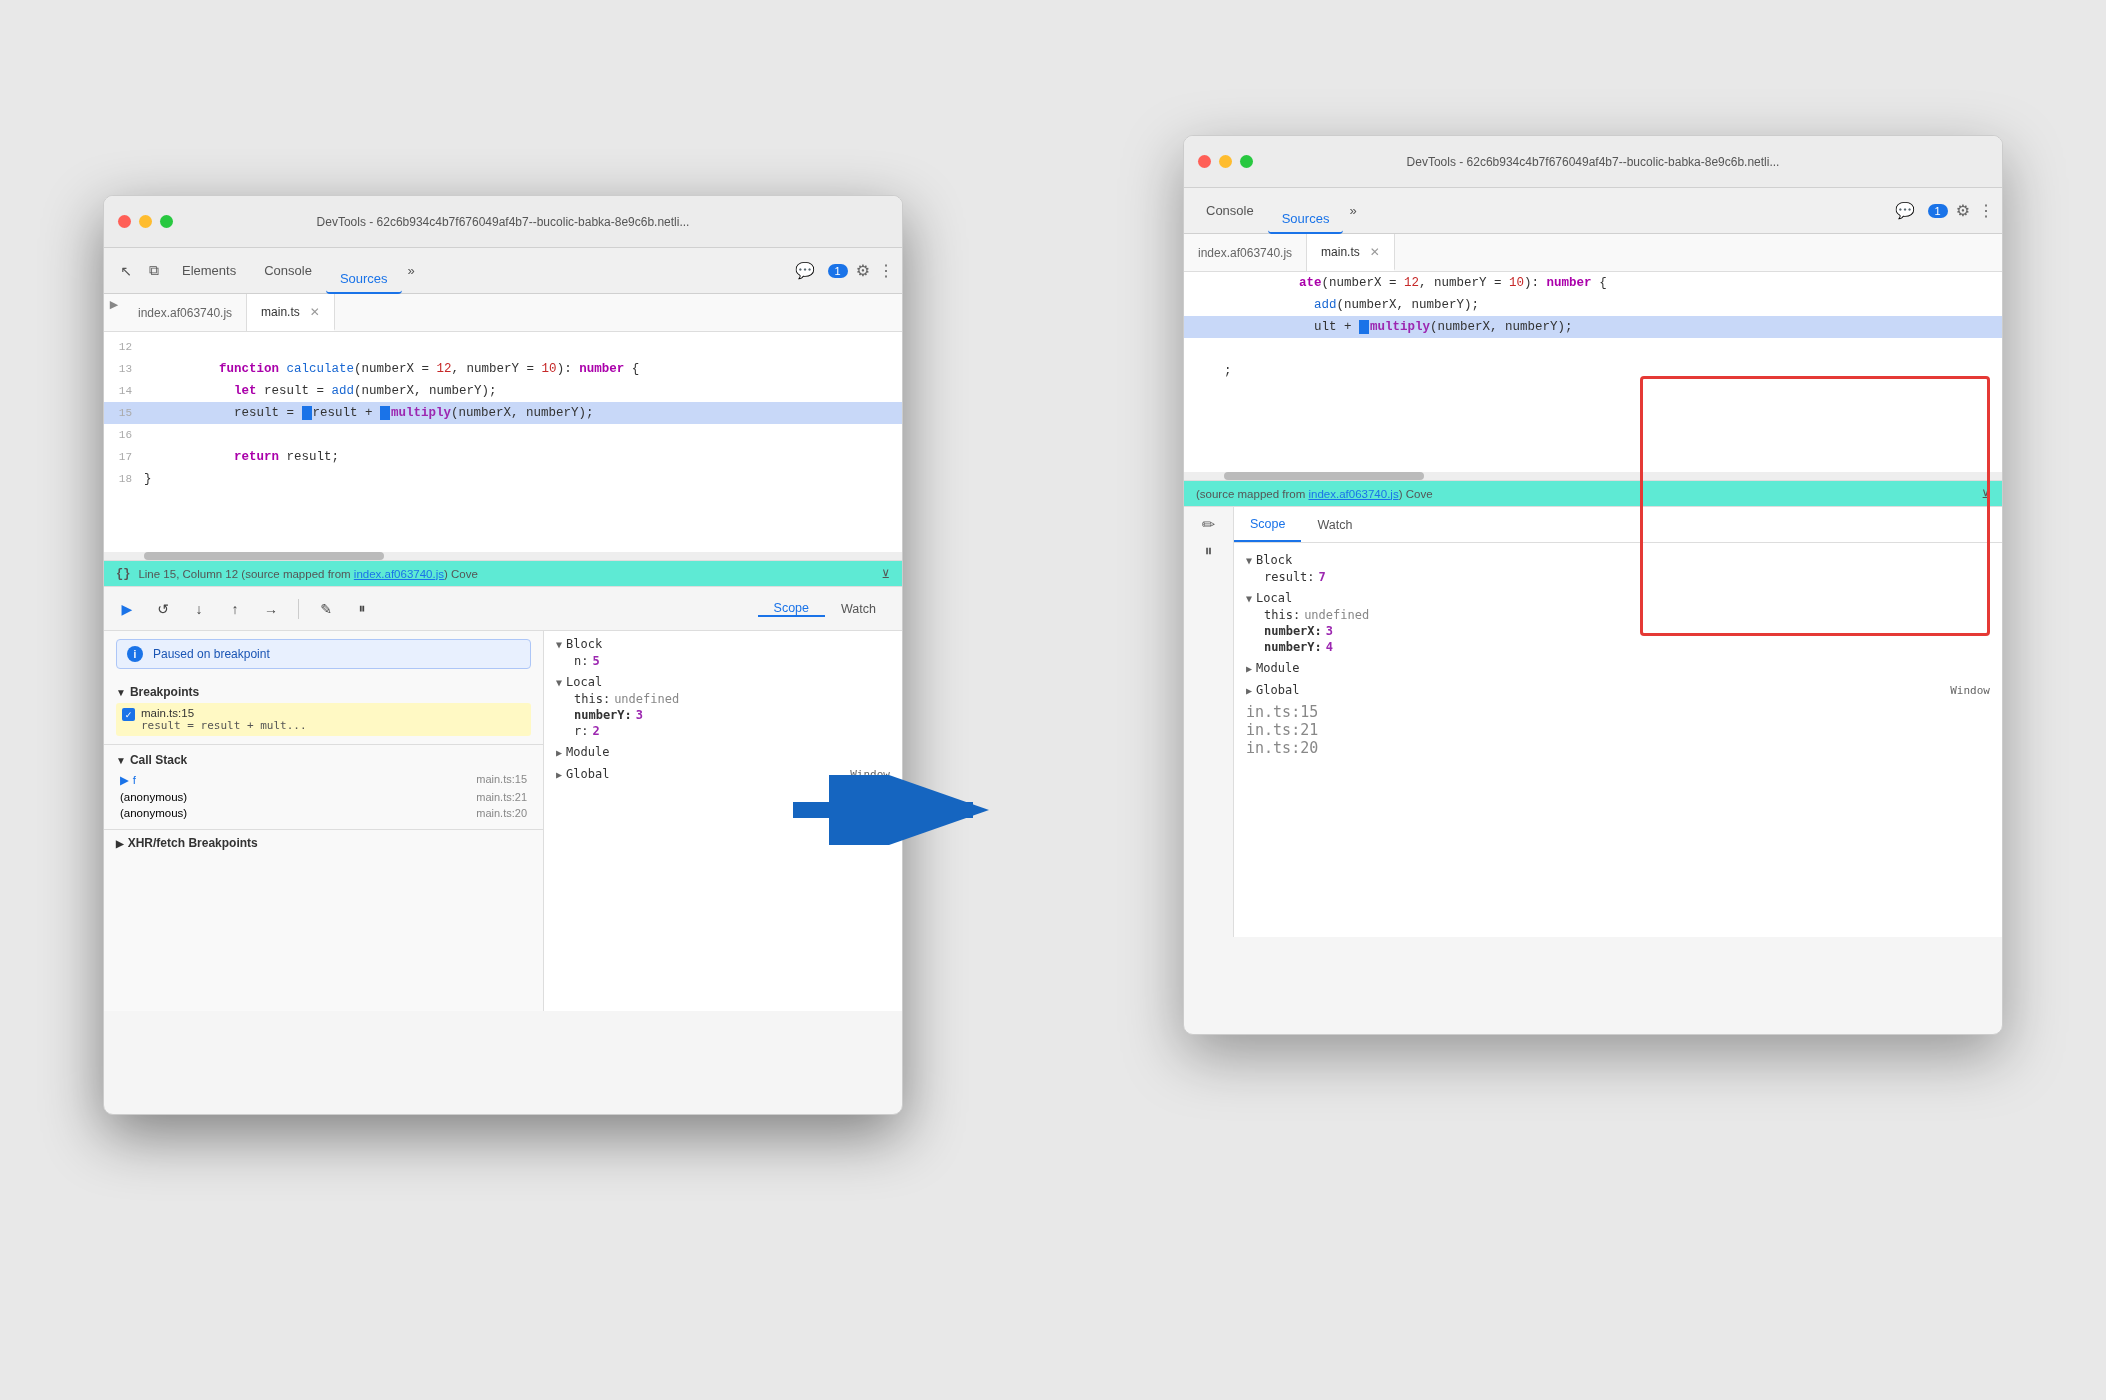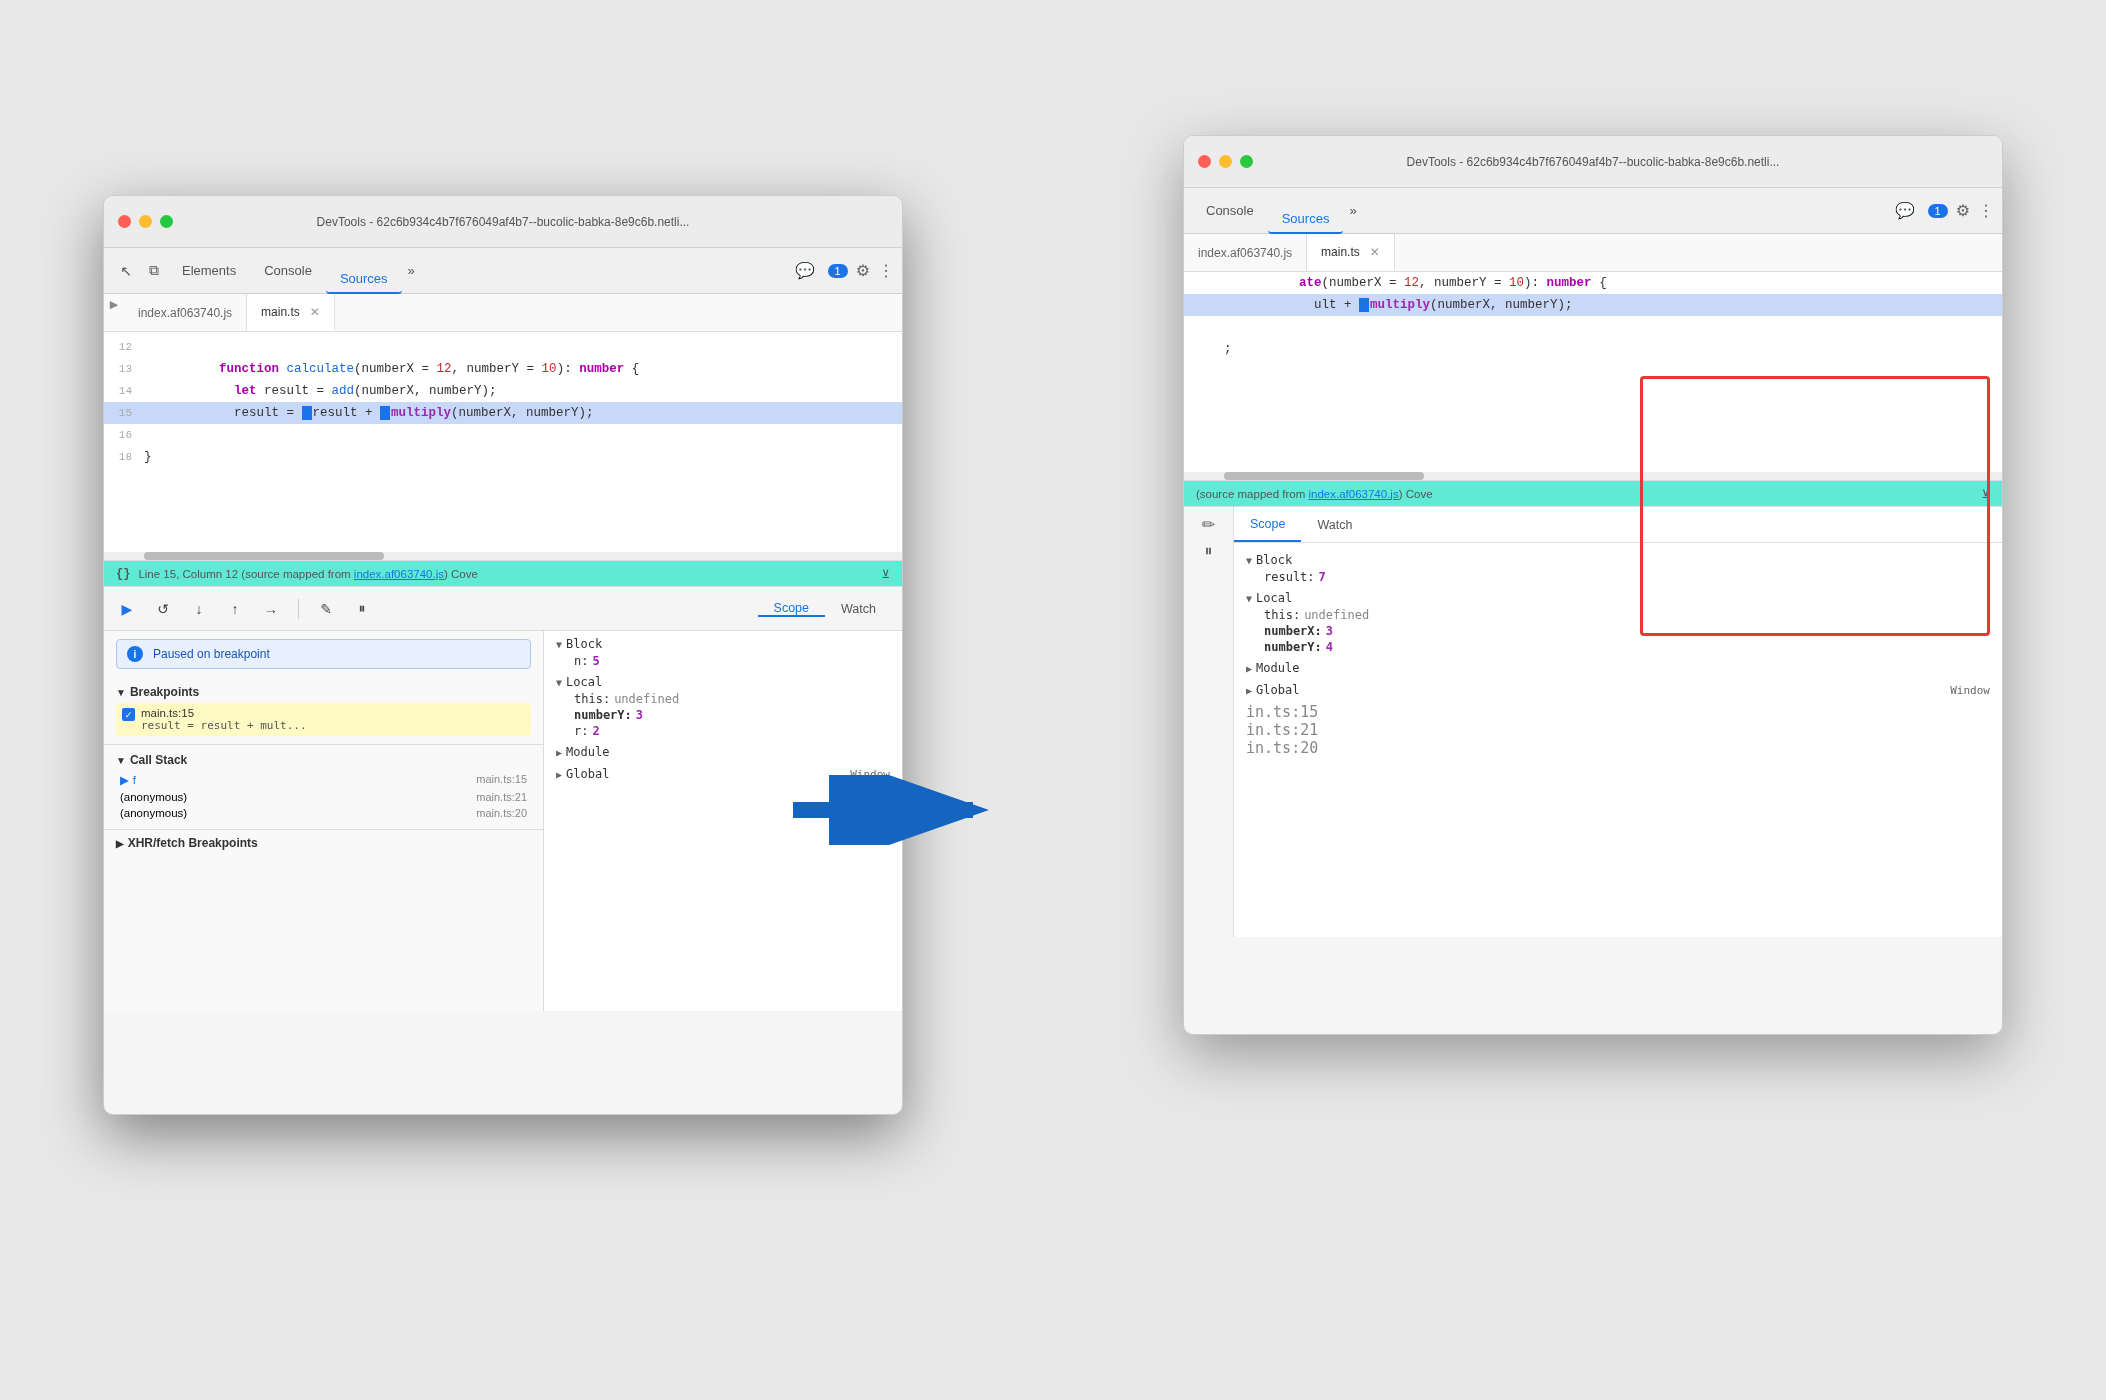--- a/index.html
+++ b/index.html
@@ -498,20 +498,26 @@
       </div>
     </div>
 
     <div class="code-area">
       <div class="code-line">
         <span class="line-num"></span>
         <span class="line-content mono">
           <span class="kw">ate</span>(numberX = <span class="num">12</span>, numberY = <span class="num">10</span>): <span class="kw">number</span> {
         </span>
       </div>
+      <div class="code-line">
+        <span class="line-num"></span>
+        <span class="line-content mono">
+          &nbsp;&nbsp;<span class="fn">add</span>(numberX, numberY);
+        </span>
+      </div>
       <div class="code-line highlighted">
         <span class="line-num"></span>
         <span class="line-content mono">
           &nbsp;&nbsp;ult + <span class="var-ref"></span><span style="color:#9c27b0;font-weight:600">multiply</span>(numberX, numberY);
         </span>
       </div>
       <div class="code-line">
         <span class="line-num"></span>
         <span class="line-content"></span>
       </div>
@@ -661,20 +667,26 @@
         <span class="line-num">15</span>
         <span class="line-content mono">
           &nbsp;&nbsp;result = <span class="var-ref"></span>result + <span class="var-ref"></span><span style="color:#9c27b0;font-weight:600">multiply</span>(numberX, numberY);
         </span>
       </div>
       <div class="code-line">
         <span class="line-num">16</span>
         <span class="line-content"></span>
       </div>
       <div class="code-line">
+        <span class="line-num">17</span>
+        <span class="line-content mono">
+          &nbsp;&nbsp;<span class="kw">return</span> result;
+        </span>
+      </div>
+      <div class="code-line">
         <span class="line-num">18</span>
         <span class="line-content mono">}</span>
       </div>
     </div>
 
     <div class="scrollbar-h">
       <div class="scrollbar-h-thumb" style="width:240px; margin-left:40px;"></div>
     </div>
 
     <div class="statusbar">

